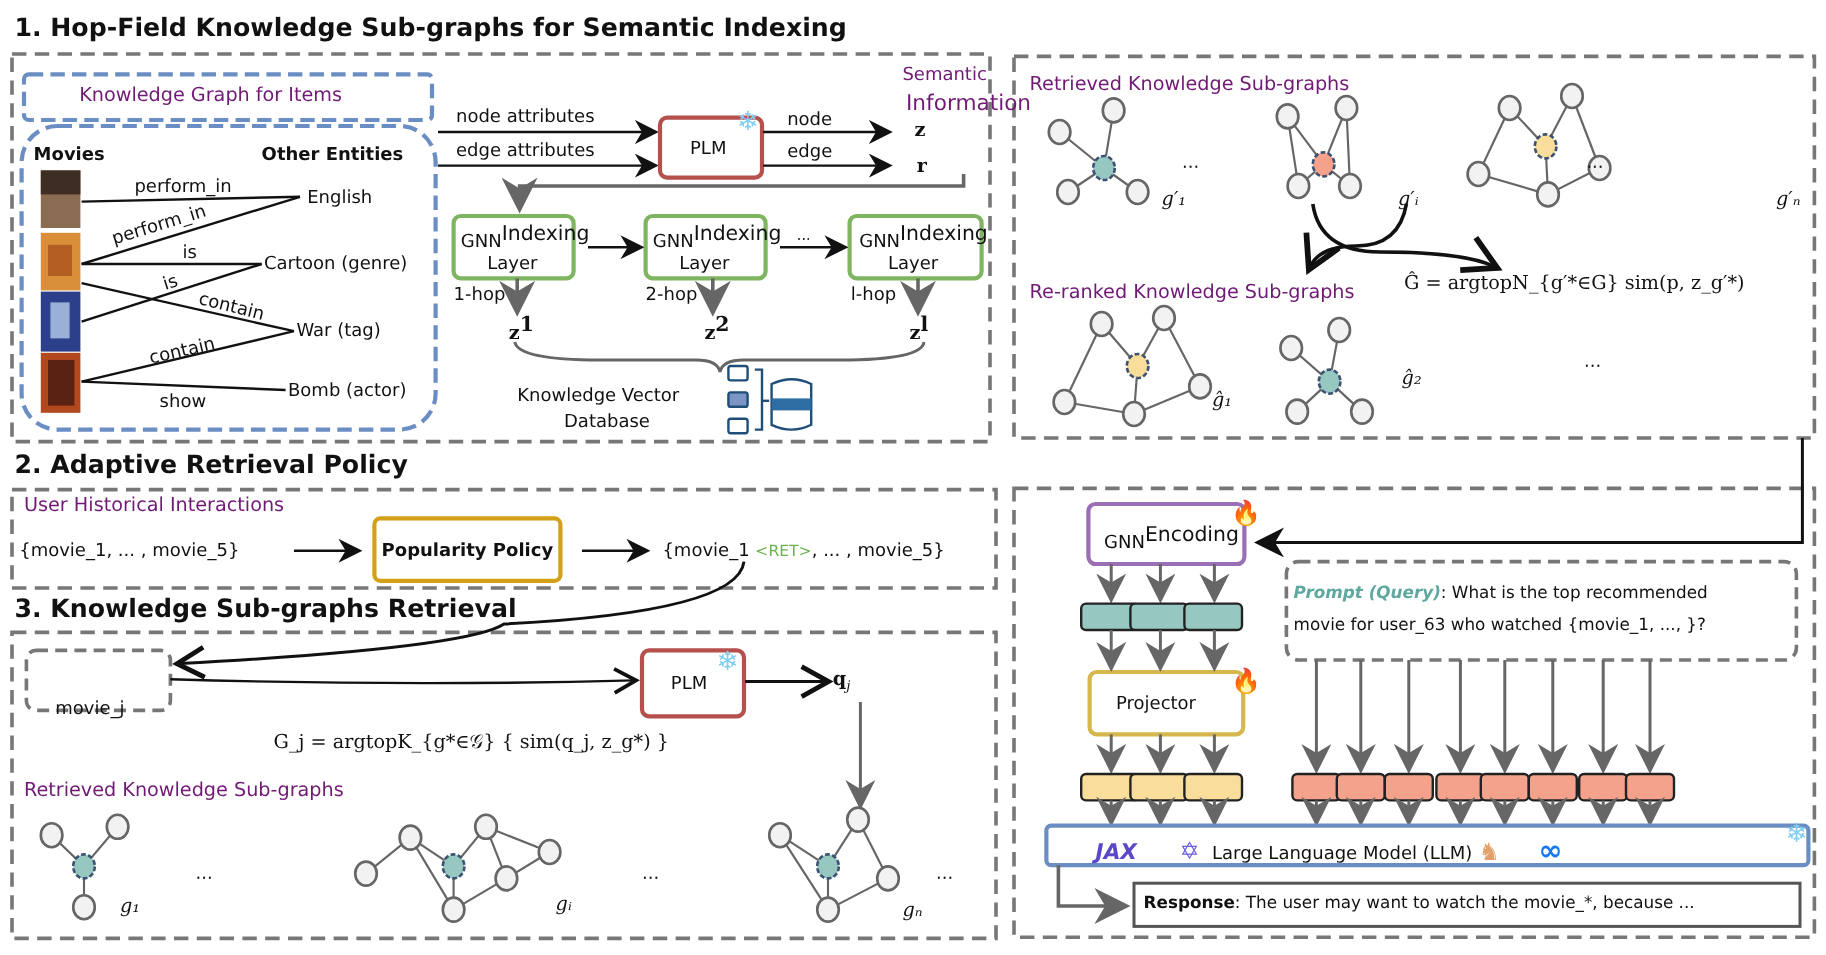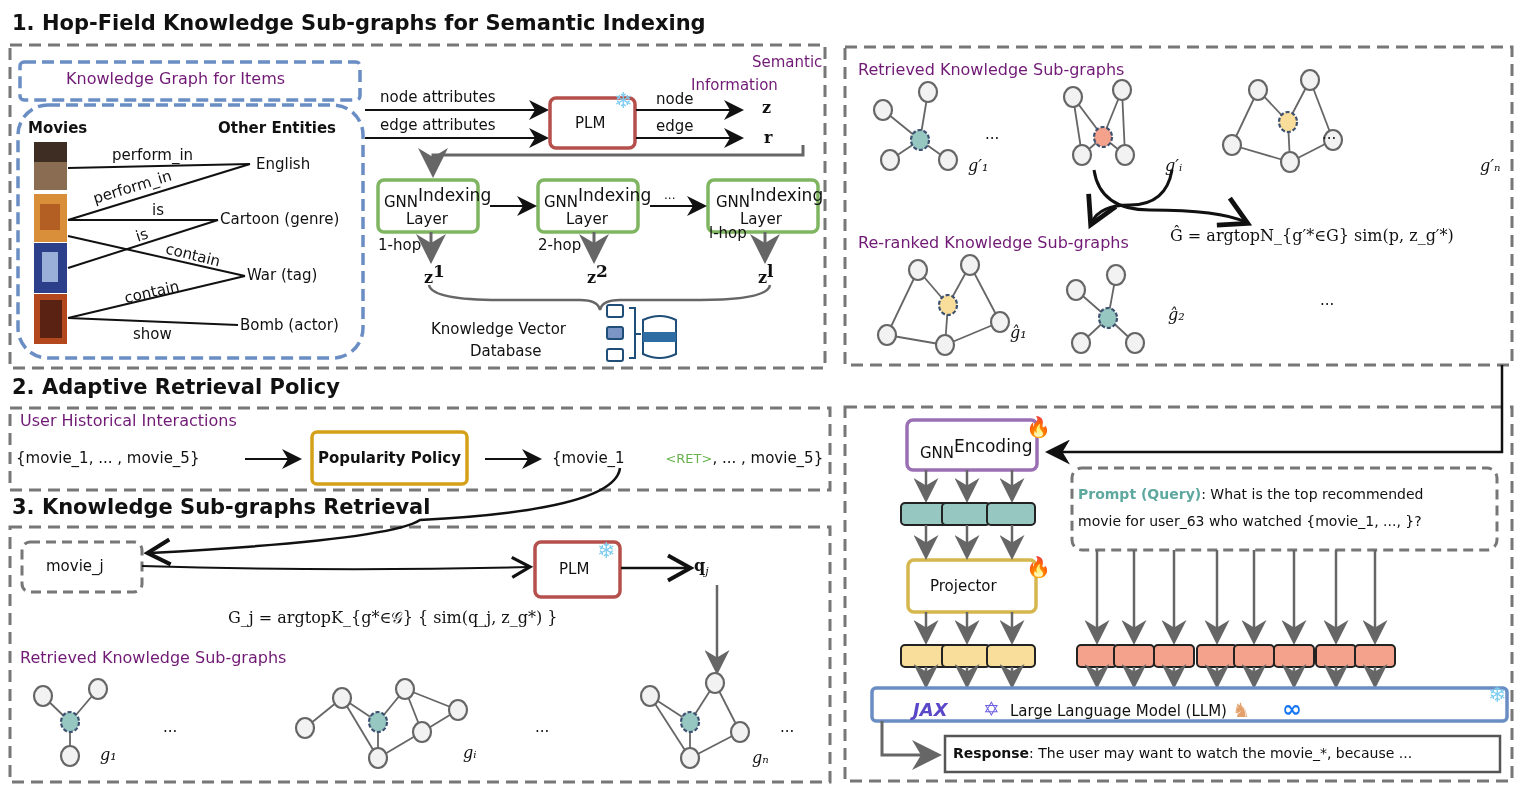--- a/index.html
+++ b/index.html
@@ -4,22 +4,22 @@
 <style>
   html,body{margin:0;padding:0;background:#fff;}
   #stage{position:relative;width:1522px;height:796px;overflow:hidden;background:#fff;font-family:"DejaVu Sans",sans-serif;color:#111;}
   #stage svg.bg{position:absolute;left:0;top:0;}
   .t{position:absolute;white-space:nowrap;line-height:1;}
   .h{font-family:"DejaVu Sans",sans-serif;font-weight:bold;font-size:21px;color:#111;}
   .lbl{font-size:15px;color:#111;}
   .purple{color:#701a75;font-size:16px;}
   .bold{font-weight:bold;}
   .math{font-family:"DejaVu Serif",serif;font-size:16px;}
-  .tealtxt{color:#5ea89f;font-weight:bold;}
-  .green{color:#6bb24f;margin-left:36px;}
+  .tealtxt{color:#5ea89f;font-weight:bold;font-style:italic;}
+  .green{color:#6bb24f;}
   sup{font-size:17px;}
 </style>
 </head>
 <body>
 
 <div id="stage">
 <svg class="bg" width="1522" height="796">
   <defs>
     <marker id="ah" markerWidth="10" markerHeight="10" refX="8" refY="5" orient="auto">
           <path d="M0,0 L10,5 L0,10 L3,5 z" fill="#111"></path>
@@ -290,52 +290,52 @@
 <div class="t lbl" style="left:240px;top:318px">Bomb (actor)</div>
 <div class="t lbl" style="left:112px;top:148px">perform_in</div>
 <div class="t lbl" style="left:92px;top:180px;transform:rotate(-17deg)">perform_in</div>
 <div class="t lbl" style="left:152px;top:203px">is</div>
 <div class="t lbl" style="left:136px;top:228px;transform:rotate(-18deg)">is</div>
 <div class="t lbl" style="left:165px;top:248px;transform:rotate(14deg)">contain</div>
 <div class="t lbl" style="left:124px;top:285px;transform:rotate(-13deg)">contain</div>
 <div class="t lbl" style="left:133px;top:327px">show</div>
 
 <div class="t purple" style="left:752px;top:55px;font-size:15px">Semantic</div>
-<div class="t purple" style="left:691px;top:78px;font-size:15px">Information</div>
+<div class="t purple" style="left:755px;top:78px;font-size:18px">Information</div>
 <div class="t lbl" style="left:380px;top:90px">node attributes</div>
 <div class="t lbl" style="left:380px;top:118px">edge attributes</div>
 <div class="t lbl" style="left:575px;top:116px">PLM</div>
 <div class="t lbl" style="left:656px;top:92px">node</div>
 <div class="t lbl" style="left:656px;top:119px">edge</div>
 <div class="t math bold" style="left:762px;top:100px">z</div>
 <div class="t math bold" style="left:764px;top:130px">r</div>
 
 <div class="t lbl" style="left:384px;top:187px"><span>GNN</span><sup>Indexing</sup></div>
 <div class="t lbl" style="left:406px;top:212px">Layer</div>
 <div class="t lbl" style="left:544px;top:187px"><span>GNN</span><sup>Indexing</sup></div>
 <div class="t lbl" style="left:566px;top:212px">Layer</div>
 <div class="t lbl" style="left:716px;top:187px"><span>GNN</span><sup>Indexing</sup></div>
 <div class="t lbl" style="left:740px;top:212px">Layer</div>
 <div class="t lbl" style="left:664px;top:193px;font-size:12px">···</div>
 
 <div class="t lbl" style="left:378px;top:238px">1-hop</div>
 <div class="t lbl" style="left:538px;top:238px">2-hop</div>
-<div class="t lbl" style="left:709px;top:226px">l-hop</div>
+<div class="t lbl" style="left:709px;top:238px">l-hop</div>
 <div class="t math bold" style="left:424px;top:263px"><span>z</span><sup>1</sup></div>
 <div class="t math bold" style="left:587px;top:263px"><span>z</span><sup>2</sup></div>
 <div class="t math bold" style="left:758px;top:263px"><span>z</span><sup>l</sup></div>
 <div class="t lbl" style="left:431px;top:322px">Knowledge Vector</div>
 <div class="t lbl" style="left:470px;top:344px">Database</div>
 
 <div class="t purple" style="left:20px;top:413px">User Historical Interactions</div>
 <div class="t lbl" style="left:16px;top:451px">{movie_1,  ... , movie_5}</div>
 <div class="t lbl bold" style="left:318px;top:451px">Popularity Policy</div>
 <div class="t lbl" style="left:552px;top:451px"><span>{movie_1 </span><span class="green" style="font-size:13px">&lt;RET&gt;</span><span>,  ... , movie_5}</span></div>
 
-<div class="t lbl" style="left:46px;top:559px">movie_j</div>
+<div class="t lbl" style="left:46px;top:583px">movie_j</div>
 <div class="t lbl" style="left:559px;top:562px">PLM</div>
 <div class="t math bold" style="left:694px;top:558px"><span>q</span><sub style="font-size:11px;font-style:italic;font-weight:normal">j</sub></div>
 <div class="t math" style="left:228px;top:610px">G_j = argtopK_{g*∈𝒢} { sim(q_j, z_g*) }</div>
 <div class="t purple" style="left:20px;top:650px">Retrieved Knowledge Sub-graphs</div>
 <div class="t math" style="left:100px;top:747px;font-style:italic">g₁</div>
 <div class="t math" style="left:463px;top:745px;font-style:italic">gᵢ</div>
 <div class="t math" style="left:752px;top:750px;font-style:italic">gₙ</div>
 <div class="t lbl" style="left:163px;top:725px">···</div>
 <div class="t lbl" style="left:535px;top:725px">···</div>
 <div class="t lbl" style="left:780px;top:725px">···</div>

